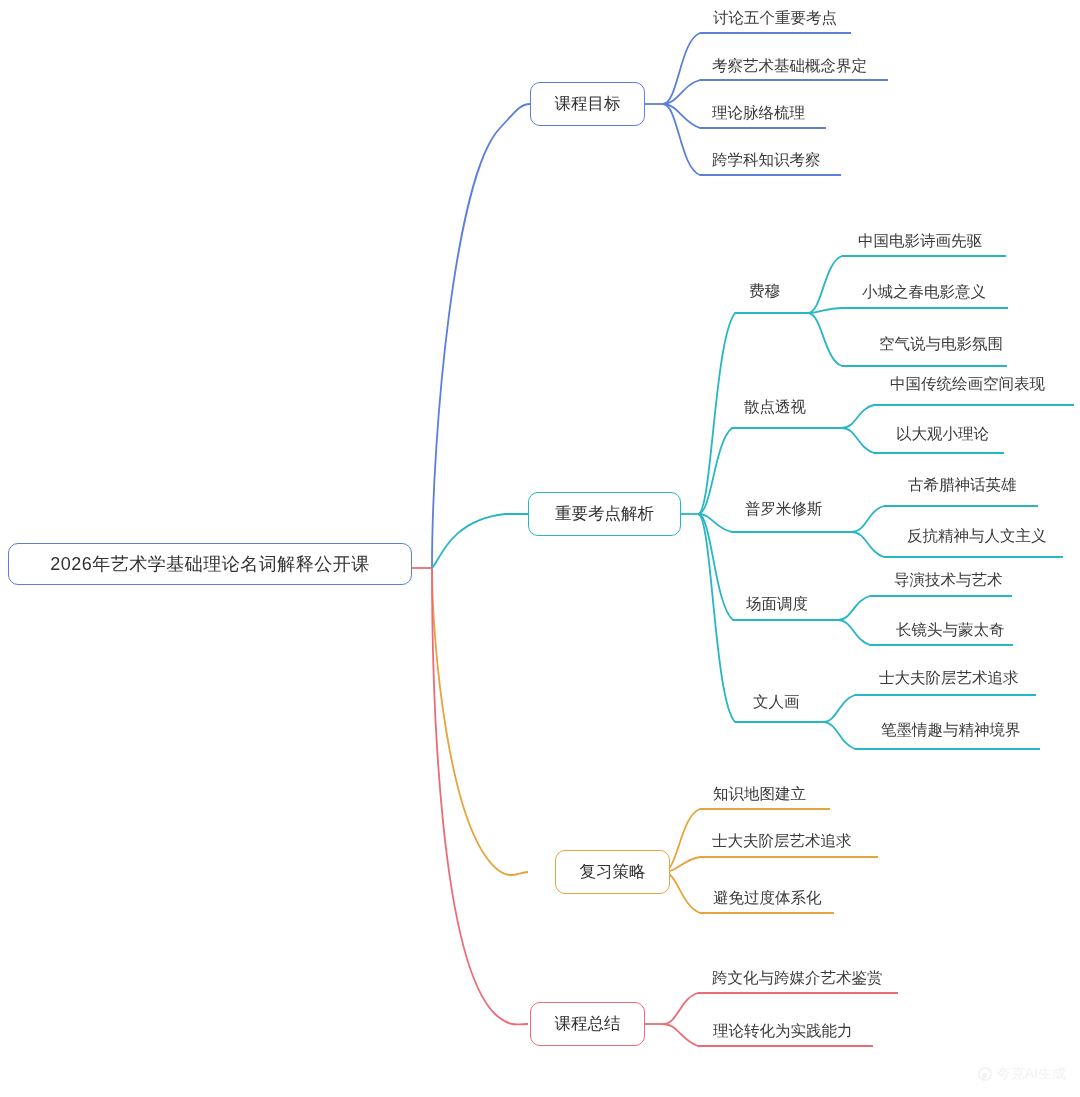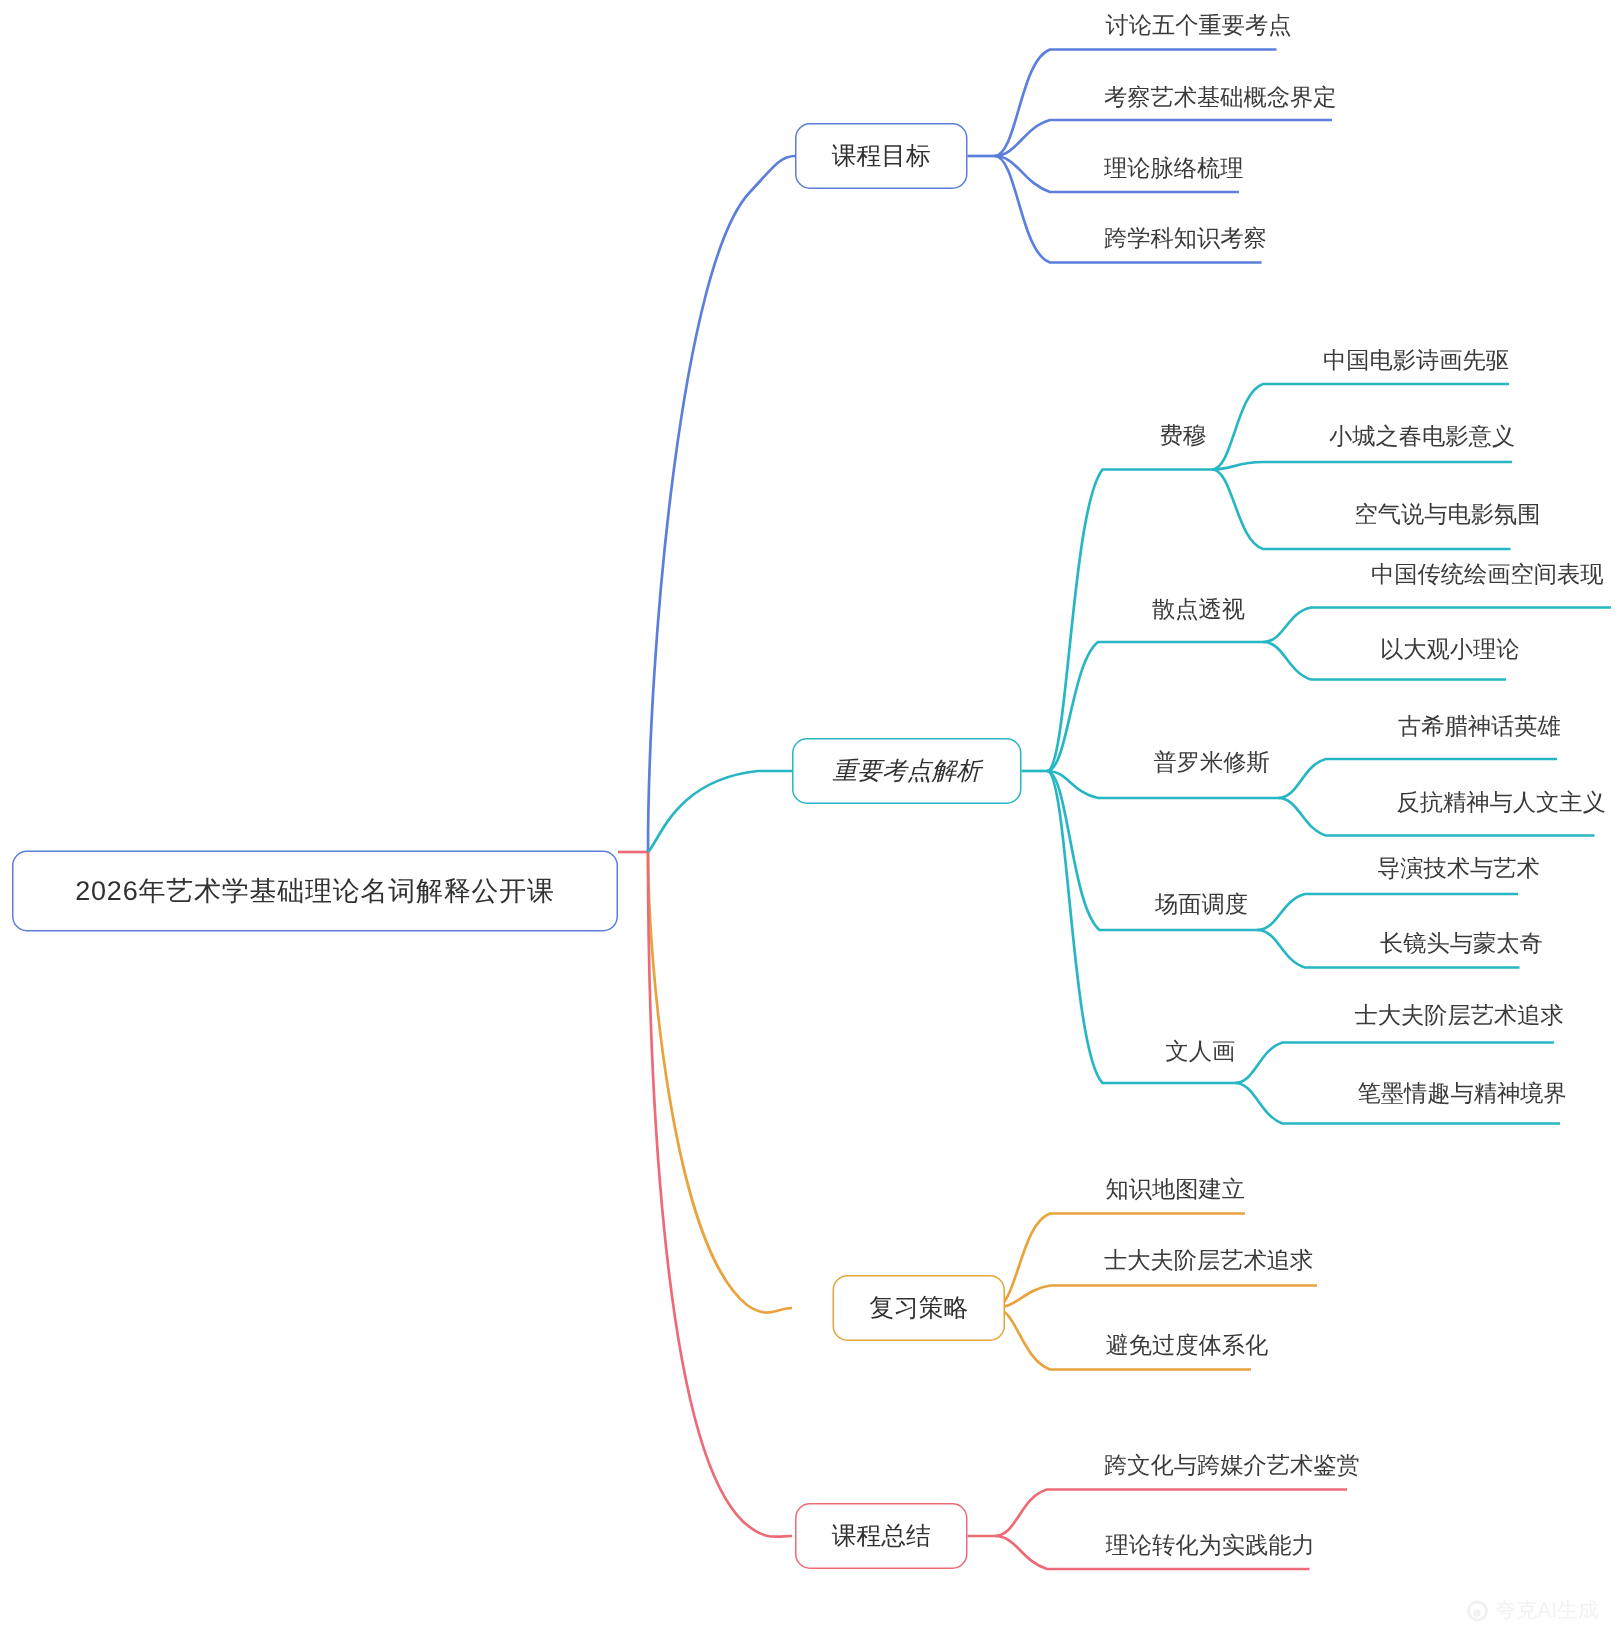--- a/index.html
+++ b/index.html
@@ -49,21 +49,20 @@
   .topic-node {
     font-size: 16.5px;
     border-radius: 10px;
   }
   .sub-label, .leaf-label {
     position: absolute;
     color: #3a3a3c;
     white-space: nowrap;
     font-size: 15.5px;
     line-height: 1;
-    margin-left: 24px;
   }
   .leaf-label {
     font-size: 15.5px;
   }
   .sub-label {
     font-size: 15.5px;
   }
   .watermark {
     position: absolute;
     right: 14px;
@@ -141,34 +140,34 @@
     <path d="M663 872 C 678 872, 680 816, 700 809 L 830 809" stroke="#e8a33d" stroke-width="1.8" fill="none"></path>
     <path d="M663 872 C 678 872, 682 860, 700 857 L 878 857" stroke="#e8a33d" stroke-width="1.8" fill="none"></path>
     <path d="M663 872 C 678 872, 680 905, 700 913 L 834 913" stroke="#e8a33d" stroke-width="1.8" fill="none"></path>
 
     <path d="M432 568 C 432 700, 440 960, 495 1014 C 510 1028, 518 1024, 528 1024" stroke="#ec6b77" stroke-width="1.8" fill="none"></path>
     <path d="M645 1024 L663 1024" stroke="#ec6b77" stroke-width="1.8" fill="none"></path>
     <path d="M663 1024 C 678 1024, 680 998, 698 993 L 898 993" stroke="#ec6b77" stroke-width="1.8" fill="none"></path>
     <path d="M663 1024 C 678 1024, 680 1040, 698 1046 L 873 1046" stroke="#ec6b77" stroke-width="1.8" fill="none"></path>
   </svg>
 
-  <div class="node-box root-node" style="left:8px; top:543px; width:404px; height:54px;margin-top:24px;">
+  <div class="node-box root-node" style="left:8px; top:543px; width:404px; height:42px;">
     <span>2026年艺术学基础理论名词解释公开课</span>
   </div>
 
   <div class="node-box topic-node" style="left:530px; top:82px; width:115px; height:44px; border-color:#5b7fdb;">
     <span>课程目标</span>
   </div>
 
   <div class="leaf-label" style="left:713px; top:10px;">讨论五个重要考点</div>
   <div class="leaf-label" style="left:712px; top:58px;text-align:center;">考察艺术基础概念界定</div>
   <div class="leaf-label" style="left:712px; top:105px;">理论脉络梳理</div>
   <div class="leaf-label" style="left:712px; top:152px;">跨学科知识考察</div>
 
-  <div class="node-box topic-node" style="left:528px; top:492px; width:153px; height:44px; border-color:#27b6c4;font-style:italic;">
+  <div class="node-box topic-node" style="left:528px; top:492px; width:153px; height:44px; border-color:#27b6c4;">
     <span>重要考点解析</span>
   </div>
 
   <div class="sub-label" style="left:749px; top:283px;">费穆</div>
   <div class="leaf-label" style="left:858px; top:233px;">中国电影诗画先驱</div>
   <div class="leaf-label" style="left:862px; top:284px;">小城之春电影意义</div>
   <div class="leaf-label" style="left:879px; top:336px;text-align:right;">空气说与电影氛围</div>
 
   <div class="sub-label" style="left:744px; top:399px;">散点透视</div>
   <div class="leaf-label" style="left:890px; top:376px;">中国传统绘画空间表现</div>

